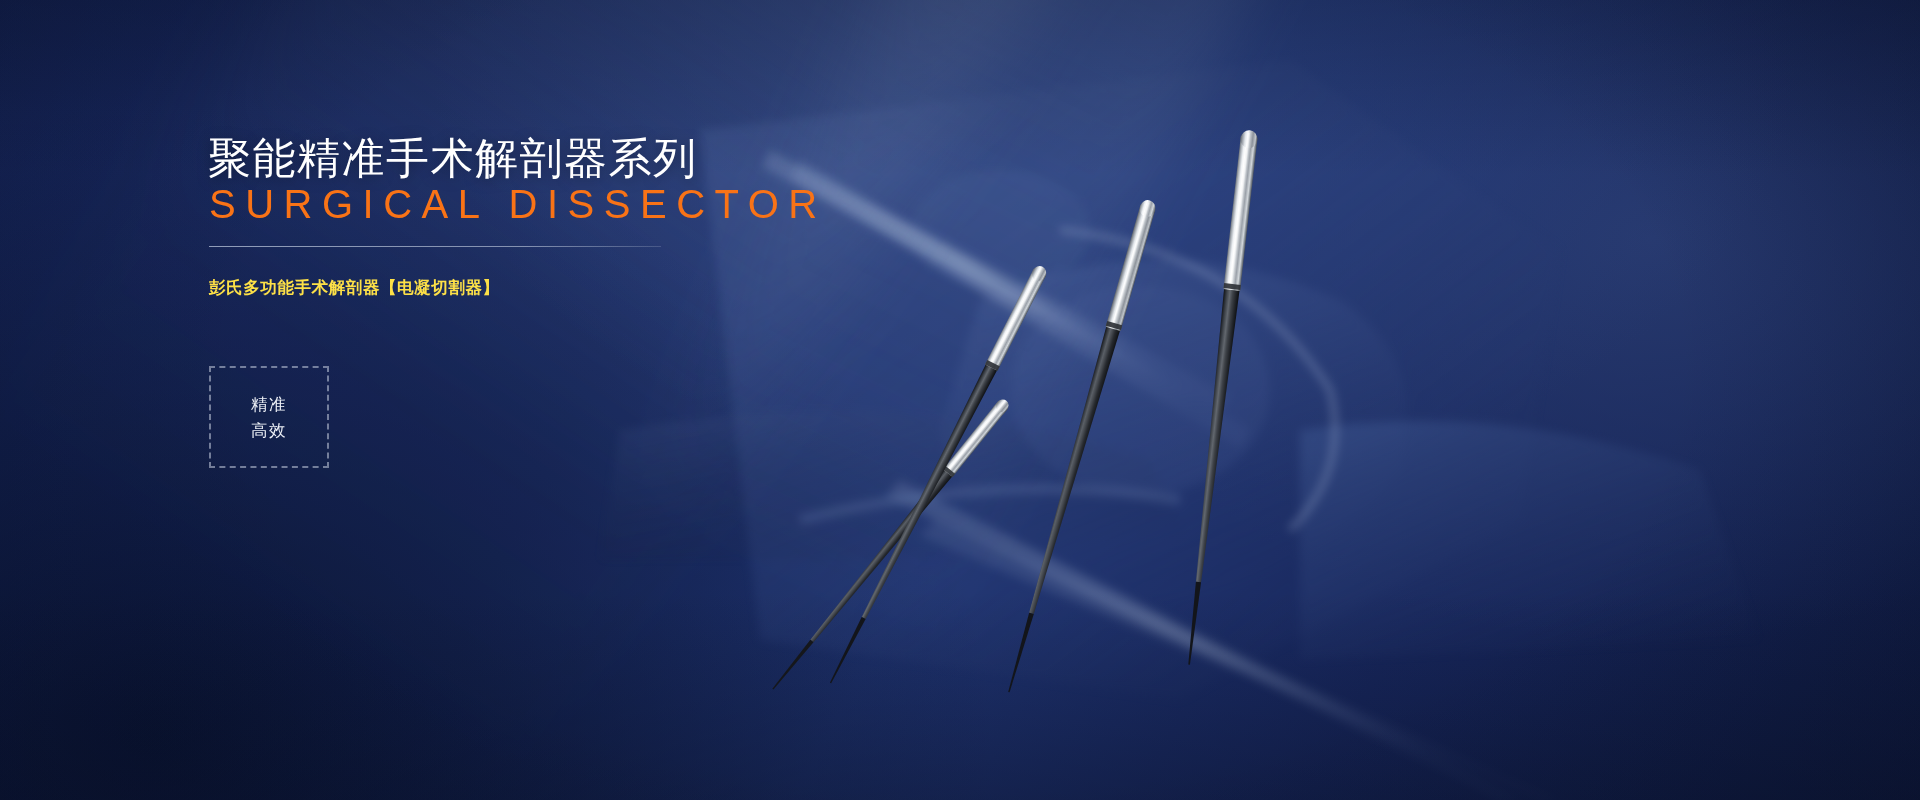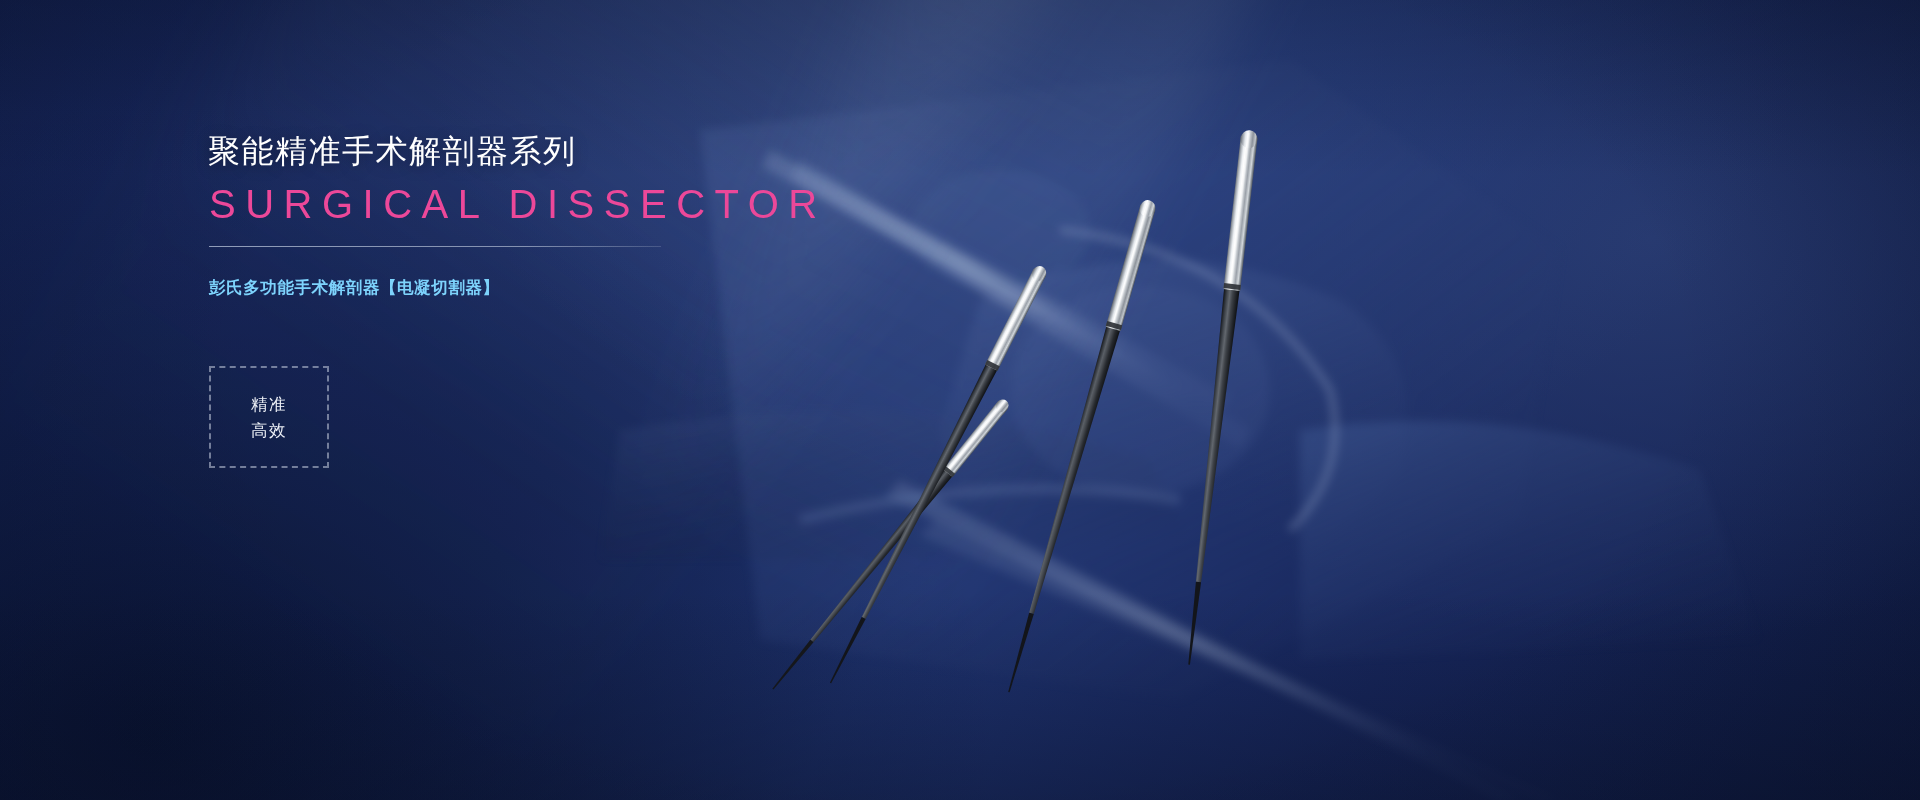--- a/index.html
+++ b/index.html
@@ -54,45 +54,45 @@
   }
 
   
   .content {
     position: absolute;
     left: 208px; top: 0;
     width: 760px; height: 800px;
   }
   .title-cn {
     position: absolute; top: 130px; left: 0;
-    font-size: 32px;
+    font-size: 43px;
     letter-spacing: 1.5px;
     color: #ffffff;
     font-weight: 400;
     white-space: nowrap;
     text-shadow: 0 2px 14px rgba(0,0,0,0.35);
   }
   .title-en {
     position: absolute; top: 182px; left: 1px;
     font-size: 40px;
     letter-spacing: 9.5px;
-    color: #ec4899;
+    color: #f97316;
     font-weight: 300;
     white-space: nowrap;
   }
   .divider {
     position: absolute; top: 246px; left: 1px;
     width: 452px; height: 1px;
     background: linear-gradient(to right, rgba(166,178,202,0.85) 0%, rgba(166,178,202,0.75) 70%, rgba(166,178,202,0.25) 100%);
   }
   .subtitle {
     position: absolute; top: 277px; left: 1px;
     font-size: 16.5px;
     letter-spacing: 0.6px;
-    color: #7dd3fc;
+    color: #fde047;
     font-weight: 700;
     white-space: nowrap;
   }
 
   
   .features {
     position: absolute; top: 366px; left: 1px;
     display: flex;
     gap: 12px;
   }

